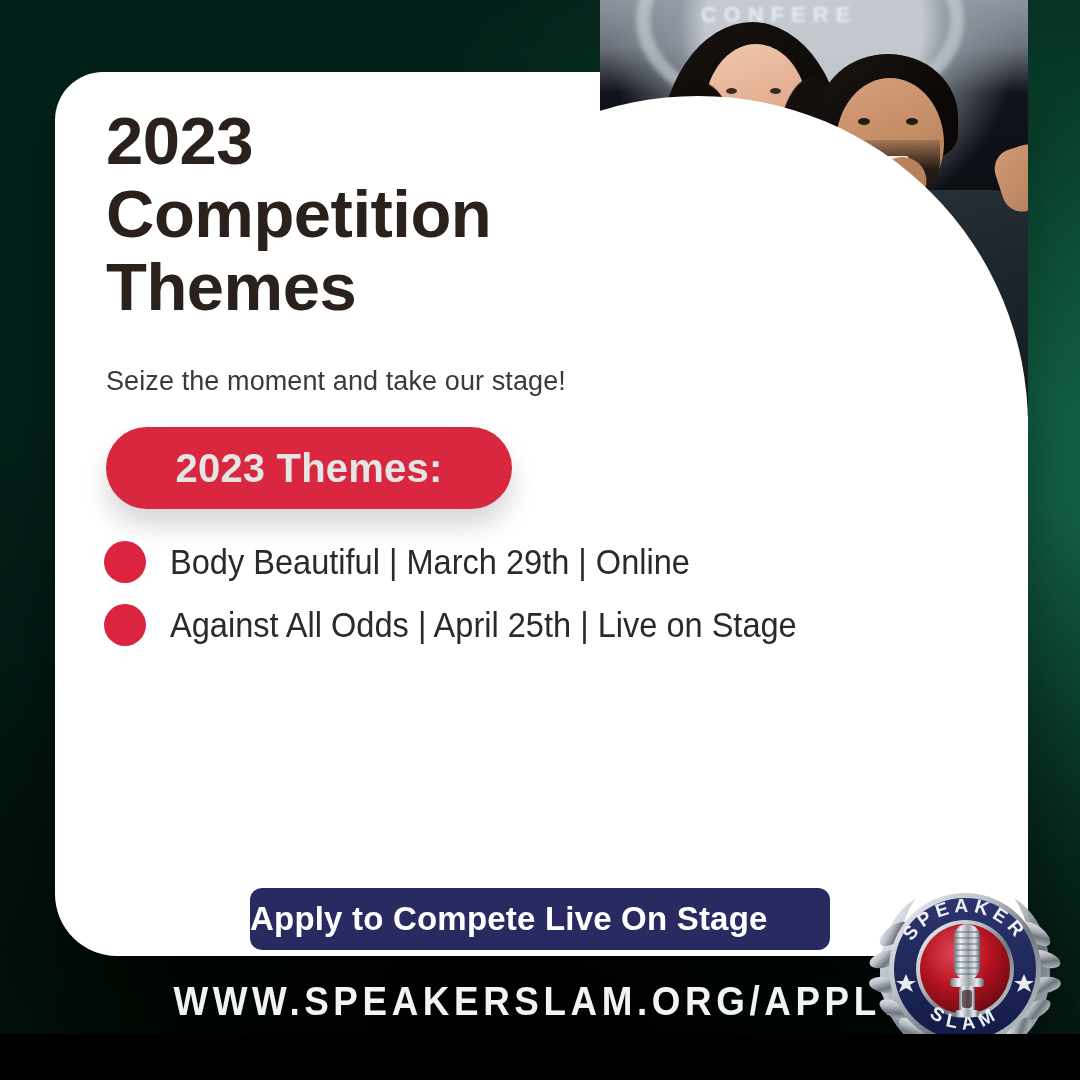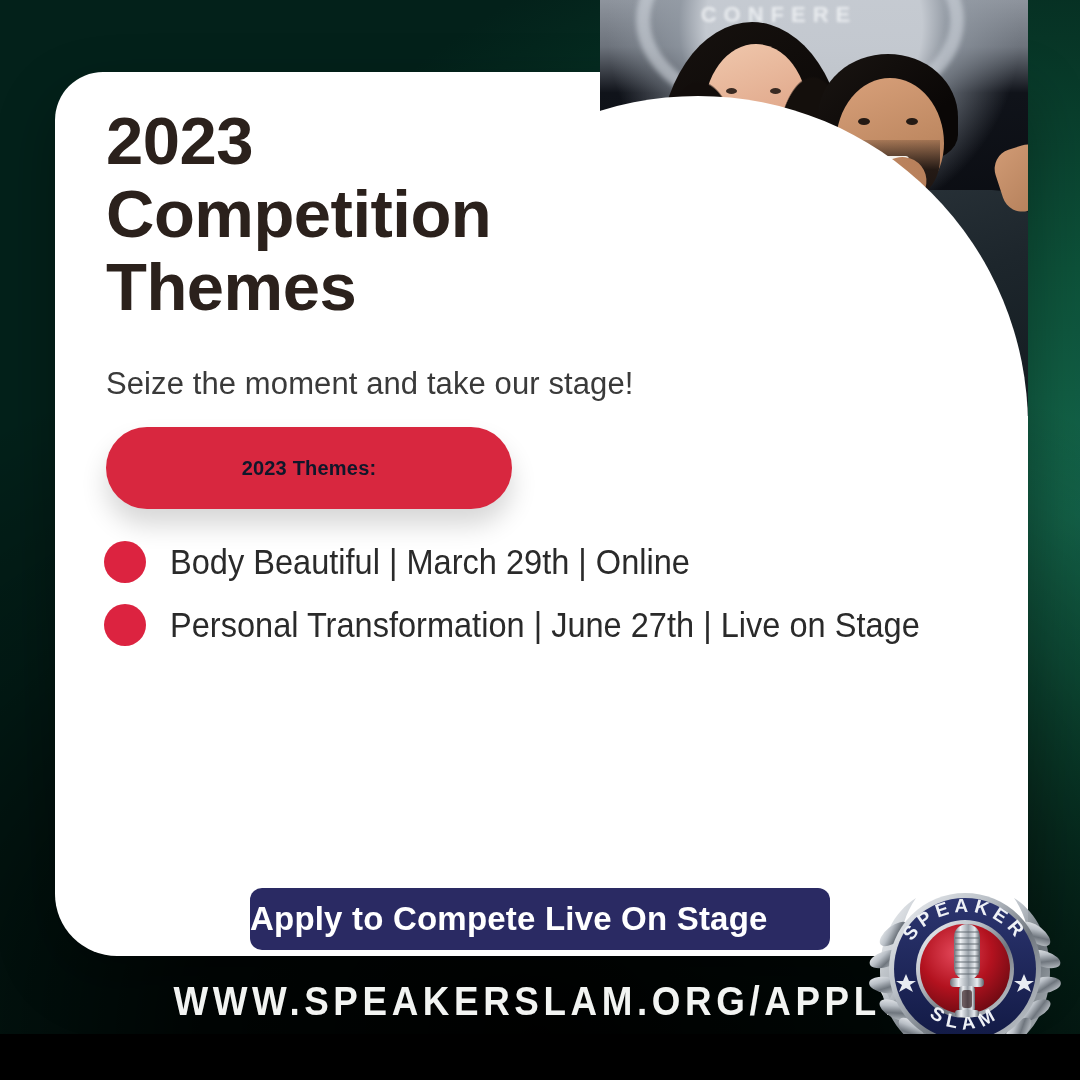--- a/index.html
+++ b/index.html
@@ -148,31 +148,31 @@
   }
 
   
   .headline{
     position:absolute;left:106px;top:104px;
     font-size:67px;line-height:1.09;font-weight:700;color:#2b211c;
     letter-spacing:-0.5px;white-space:pre-line;
   }
   .subtitle{
     position:absolute;left:106px;top:366px;
-    font-size:31px;color:#3a3a3a;font-weight:400;letter-spacing:0.1px;
+    font-size:27px;color:#3a3a3a;font-weight:400;letter-spacing:0.1px;
   }
 
   
   .pill{
     position:absolute;left:106px;top:427px;width:406px;height:82px;
     background:#d8273f;border-radius:42px;
     display:flex;align-items:center;justify-content:center;
     box-shadow:0 16px 26px rgba(0,0,0,0.16);
   }
-  .pill span{color:#0f172a;font-size:20px;font-weight:700;letter-spacing:0.2px;}
+  .pill span{color:#e5e5e5;font-size:40px;font-weight:700;letter-spacing:0.2px;}
 
   
   .themes{position:absolute;left:104px;top:530px;width:920px;}
   .theme-row{display:flex;align-items:center;height:63px;}
   .dot{
     width:42px;height:42px;border-radius:50%;background:#dc2340;flex:0 0 42px;
   }
   .theme-text{
     margin-left:24px;font-size:35px;color:#2a2a2a;white-space:nowrap;
     font-family:"Liberation Sans Narrow","Liberation Sans", sans-serif;
@@ -245,21 +245,21 @@
     <span>2023 Themes:</span>
   </div>
 
   <div class="themes">
     <div class="theme-row">
       <div class="dot"></div>
       <div class="theme-text">Body Beautiful | March 29th | Online</div>
     </div>
     <div class="theme-row">
       <div class="dot"></div>
-      <div class="theme-text">Personal Transformation | June 27th | Live on Stage</div>
+      <div class="theme-text">Against All Odds | April 25th | Live on Stage</div>
     </div>
   </div>
 
   <div class="cta">
     <span>Apply to Compete Live On Stage</span>
   </div>
 
   <div class="url">WWW.SPEAKERSLAM.ORG/APPLY</div>
 
   <div class="logo">

